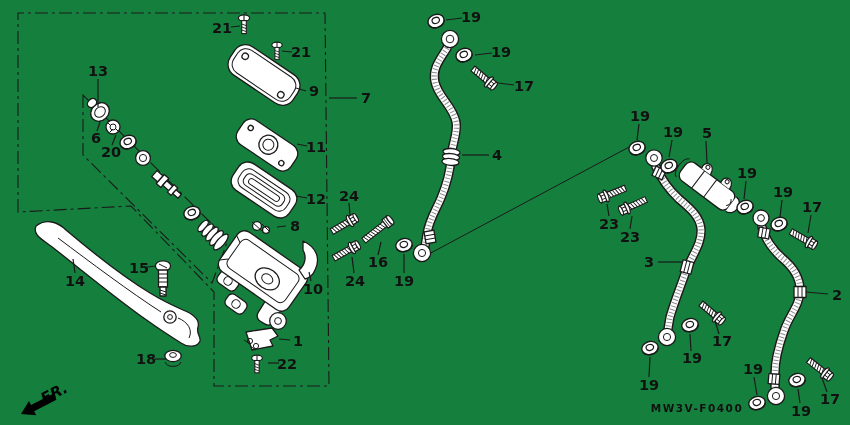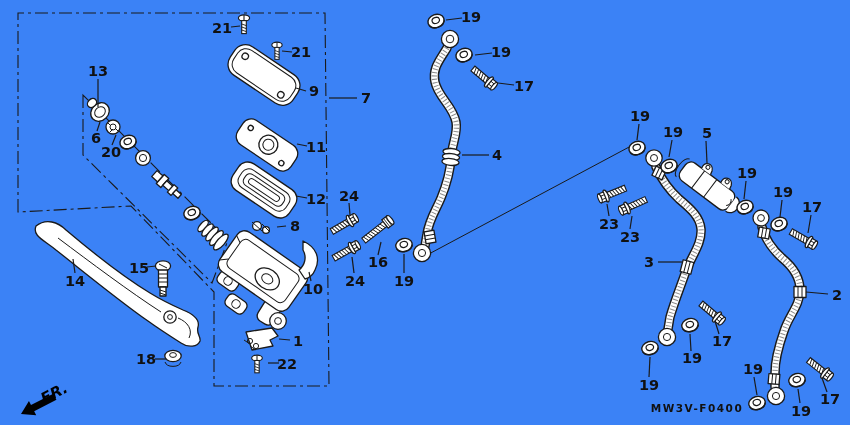--- a/index.html
+++ b/index.html
@@ -1,16 +1,16 @@
 <!DOCTYPE html>
 <html><head>
 <meta charset="utf-8">
 <style>
   html,body{margin:0;padding:0;background:#fff;}
-  .stage{width:850px;height:425px;position:relative;background:#3b82f6;overflow:hidden;}
+  .stage{width:850px;height:425px;position:relative;background:#15803d;overflow:hidden;}
   svg{display:block;}
   .lnw{stroke:#1a1a1a;stroke-width:1.3;fill:#fff;stroke-linejoin:round;}
   .dash{stroke:#1a1a1a;stroke-width:1.1;fill:none;stroke-dasharray:13 4 3 4;}
   .thin{stroke:#1a1a1a;stroke-width:1;fill:none;}
   .leader{stroke:#1a1a1a;stroke-width:1.2;}
   .hose-o{stroke:#1a1a1a;stroke-width:9.5;fill:none;stroke-linecap:round;}
   .hose-i{stroke:#fff;stroke-width:6.6;fill:none;stroke-linecap:round;}
   .hose-t{stroke:#1a1a1a;stroke-width:5.4;fill:none;stroke-dasharray:1 2.4;opacity:.5;}
   .callout{font:bold 14.5px "DejaVu Sans",sans-serif;fill:#111;text-anchor:middle;dominant-baseline:central;}
   .code{font:bold 10.5px "DejaVu Sans",sans-serif;letter-spacing:1.5px;fill:#111;text-anchor:middle;}

